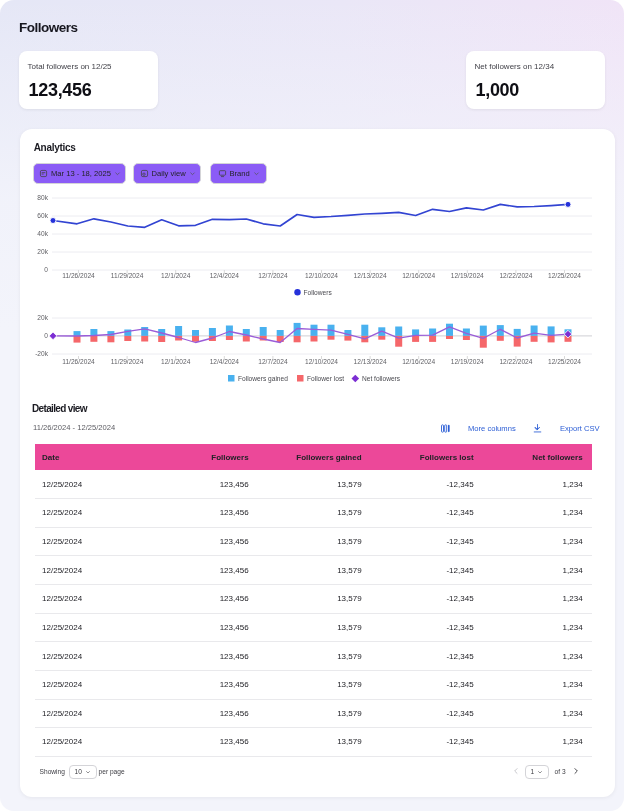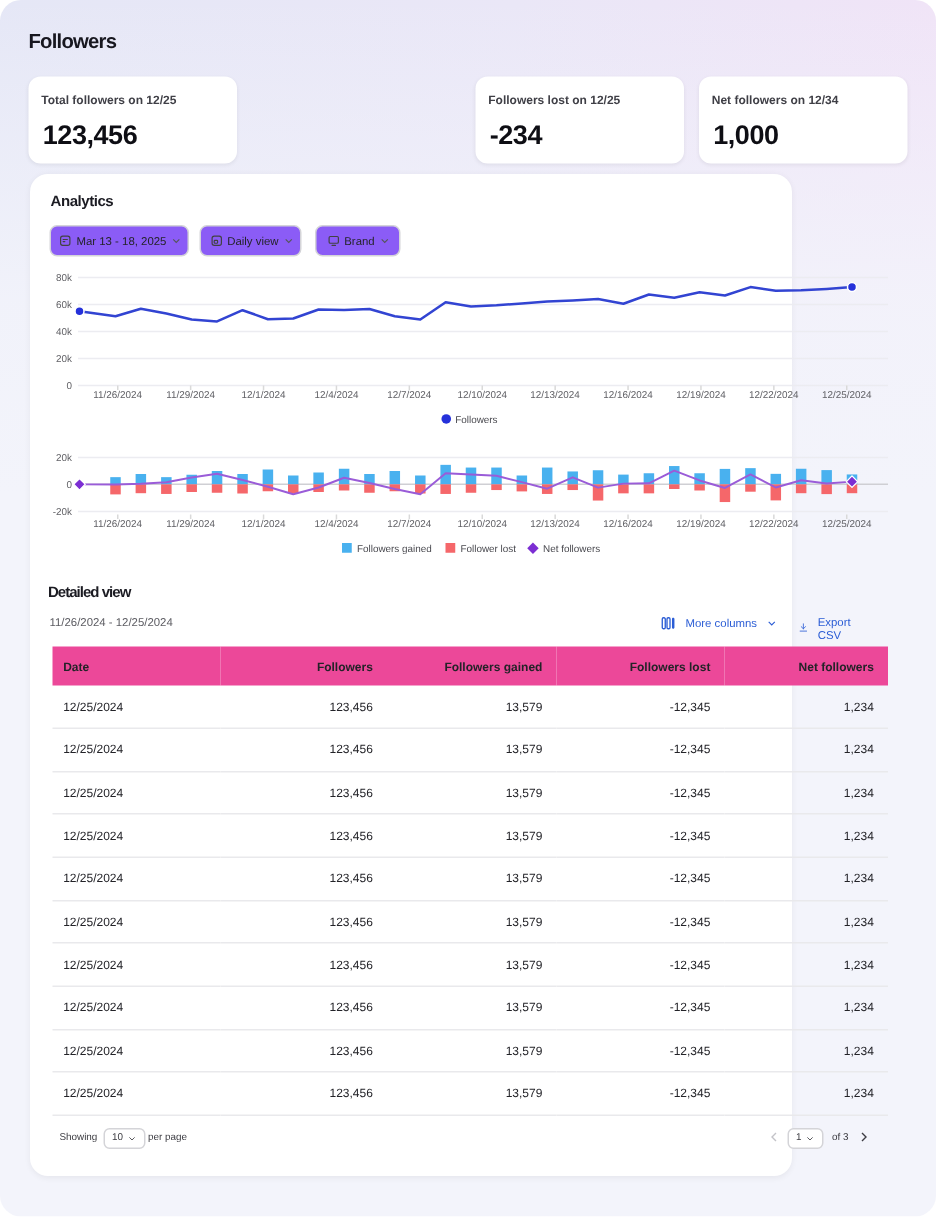--- a/index.html
+++ b/index.html
@@ -1,44 +1,40 @@
 <!DOCTYPE html>
 <html><head><meta charset="utf-8"><style>
 *{margin:0;padding:0;box-sizing:border-box;}
 html,body{width:624px;height:811px;background:#fff;overflow:hidden;font-family:"Liberation Sans",sans-serif;}
 #app{position:relative;width:624px;height:811px;border-radius:14px;overflow:hidden;
 background-image:linear-gradient(to bottom, rgba(243,244,251,0) 0px, rgba(243,244,251,.85) 200px, rgba(243,244,251,1) 330px),
 linear-gradient(to right, #e5e7f6, #eae7f7 55%, #f0e4f7);}
 h1{position:absolute;left:19px;top:21px;font-size:13.5px;font-weight:bold;color:#17171f;letter-spacing:-0.5px;line-height:13.5px;}
 .scard{position:absolute;top:50.8px;width:138.6px;height:58.7px;background:#fff;border-radius:8px;box-shadow:0 1px 3px rgba(0,0,0,.07);}
-.scard .t{position:absolute;left:8.5px;top:11.5px;font-size:8px;color:#3f3f46;font-weight:bold;}
+.scard .t{position:absolute;left:8.5px;top:11.5px;font-size:8px;color:#3f3f46;}
 .scard .v{position:absolute;left:9.5px;top:29px;font-size:18px;font-weight:bold;color:#0e0e14;letter-spacing:-0.3px;}
-#card{position:absolute;left:20px;top:116px;width:508px;height:668px;background:#fff;border-radius:12px;box-shadow:0 1px 4px rgba(0,0,0,.06);}
+#card{position:absolute;left:20px;top:129px;width:595px;height:668px;background:#fff;border-radius:12px;box-shadow:0 1px 4px rgba(0,0,0,.06);}
 .h2{position:absolute;font-size:10px;font-weight:bold;color:#1b1b22;letter-spacing:-0.3px;line-height:10px;}
 .chip{position:absolute;top:33.9px;height:21px;display:inline-flex;align-items:center;gap:3px;padding:0 4px 0 5.5px;border:1px solid #d4d4d8;border-radius:5px;background:#8b5cf6;font-size:7.6px;color:#242428;}
 .chev{width:7px;height:7px;flex:0 0 auto;}
 #charts{position:absolute;left:0;top:57.5px;}
 .rng{position:absolute;left:13px;top:294px;font-size:7.6px;color:#5c5c62;}
-.lnk{position:absolute;top:293.5px;font-size:7.6px;color:#2b5dd5;display:flex;align-items:center;gap:6px;}
+.lnk{position:absolute;top:293.5px;font-size:7.6px;color:#2b5dd5;display:flex;align-items:center;gap:17px;}
 table{position:absolute;left:14.6px;top:315px;width:557px;border-collapse:collapse;table-layout:fixed;font-size:8px;color:#232328;}
 th{background:#ec4899;font-weight:bold;height:26px;text-align:right;padding:0 9px 0 0;color:#232328;}
 th.l,td.l{text-align:left;padding:0 0 0 7.5px;}
 td{height:28.64px;text-align:right;padding:0 9px 0 0;border-bottom:1px solid #e9e9ec;}
 .foot{position:absolute;left:14.6px;top:633px;width:557px;height:36px;font-size:6.6px;color:#3c3c42;}
 .sel{display:inline-flex;align-items:center;justify-content:center;gap:3px;border:1px solid #d4d4d8;border-radius:4px;background:#fff;height:14.5px;padding:0 5px;}
 </style></head><body>
 <div id="app">
 <h1>Followers</h1>
 <div class="scard" style="left:19px">
       <div class="t">Total followers on 12/25</div>
       <div class="v">123,456</div>
-    </div>
-<div class="scard" style="left:317px">
-      <div class="t">Followers lost on 12/25</div>
-      <div class="v">-234</div>
     </div>
 <div class="scard" style="left:466px">
       <div class="t">Net followers on 12/34</div>
       <div class="v">1,000</div>
     </div>
 <div id="card">
 <div class="h2" style="left:13.7px;top:14px;">Analytics</div>
 <div class="chip" style="left:12.5px;">
 <svg class="chev" style="width:9px;height:9px" viewBox="0 0 16 16" fill="none" stroke="#424242" stroke-width="1.4">
           <rect x="2.5" y="2.5" width="11" height="11" rx="2.5"></rect>

